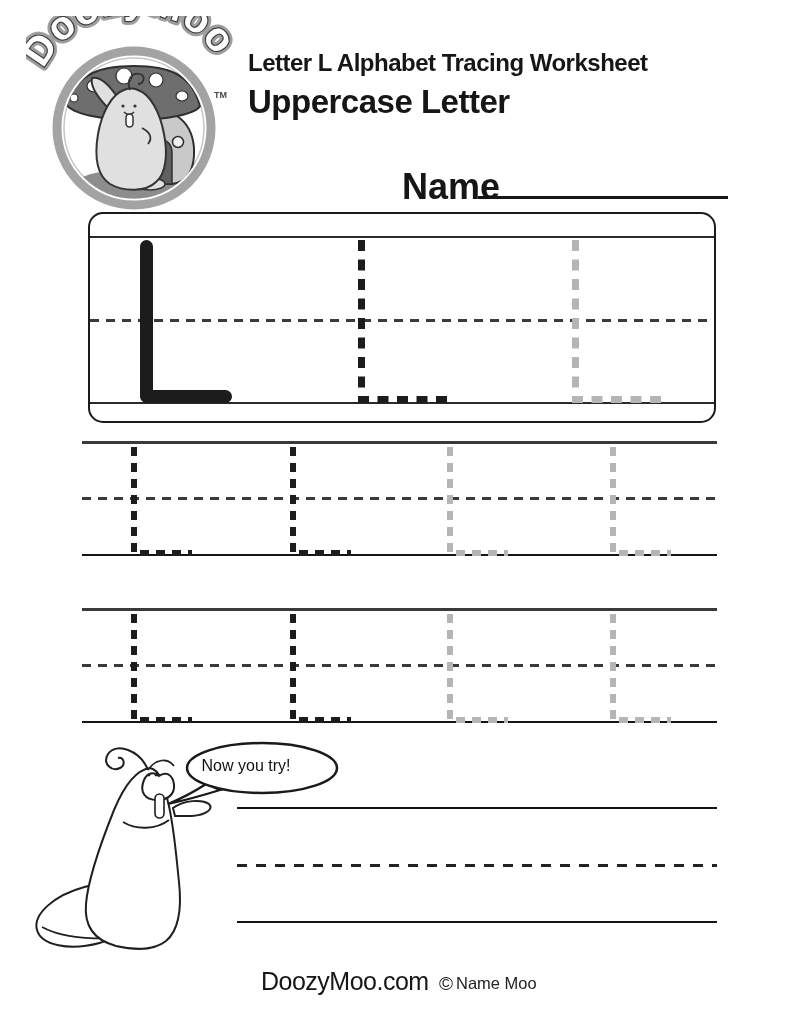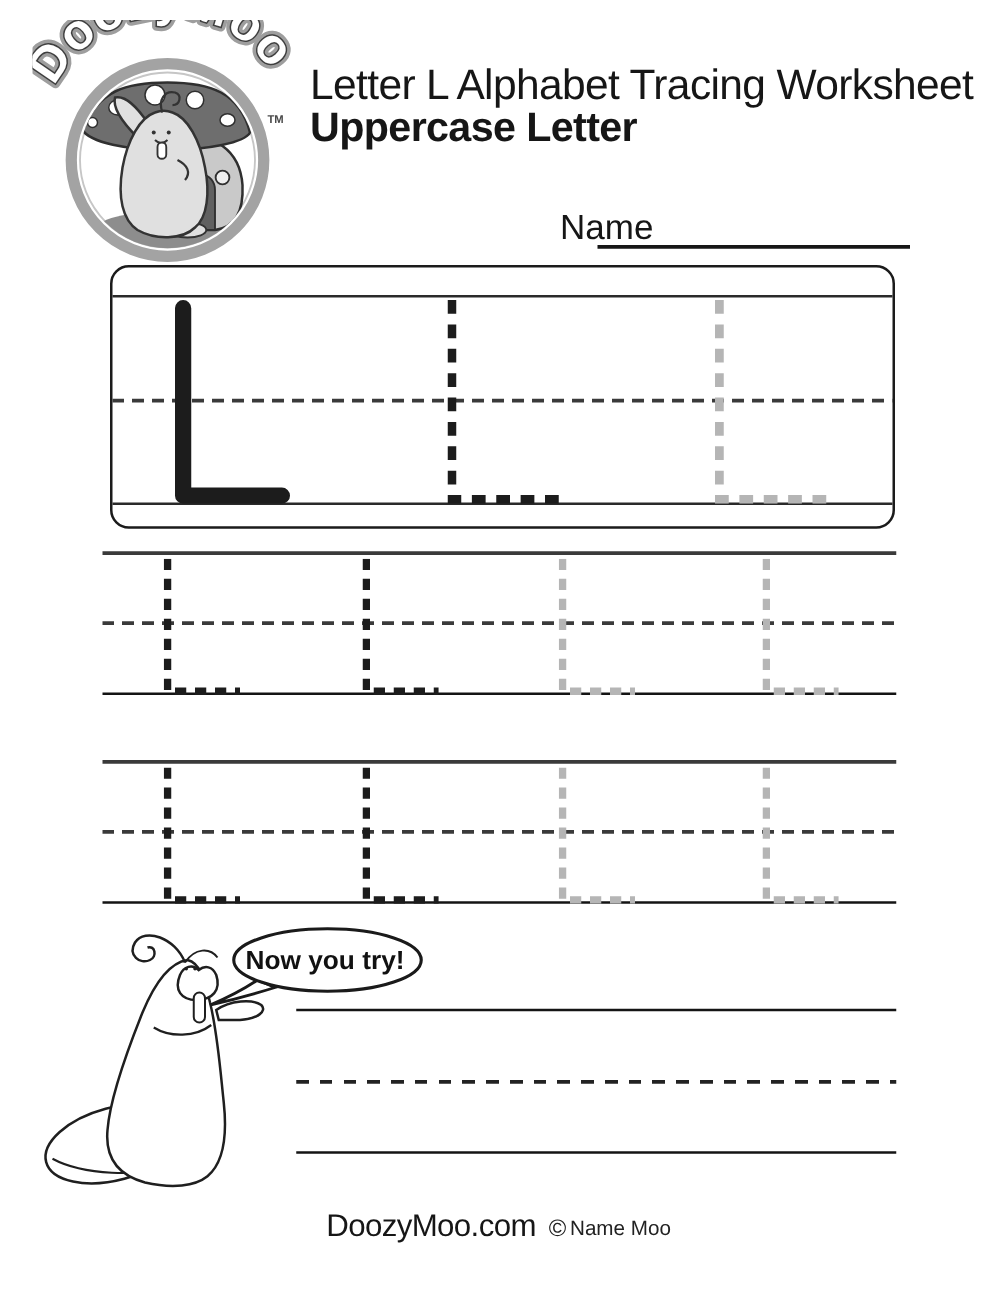--- a/index.html
+++ b/index.html
@@ -1,23 +1,23 @@
 <!DOCTYPE html>
 <html><head>
 <meta charset="utf-8">
 <style>
   html,body{margin:0;padding:0;background:#fff;}
   body{width:800px;height:1035px;position:relative;overflow:hidden;
        font-family:"Liberation Sans","DejaVu Sans",sans-serif;color:#161616;}
   .abs{position:absolute;}
 
   
-  .title-line1{left:248px;top:49px;font-size:34px;font-weight:normal;letter-spacing:-0.5px;white-space:nowrap;}
+  .title-line1{left:248px;top:49px;font-size:24px;font-weight:bold;letter-spacing:-0.5px;white-space:nowrap;}
   .title-line2{left:248px;top:83px;font-size:33px;font-weight:bold;letter-spacing:-0.5px;white-space:nowrap;}
-  .name-label{left:402px;top:166px;font-size:28px;font-weight:normal;margin-left:46px;}
+  .name-label{left:402px;top:166px;font-size:36px;font-weight:bold;}
   .name-line{left:478px;top:196px;width:250px;height:3px;background:#161616;}
 
   
   .example-box{left:88px;top:212px;width:628px;height:211px;border:2.5px solid #1b1b1b;border-radius:15px;box-sizing:border-box;}
   .solidline{height:2px;background:#2a2a2a;left:0;right:0;}
   .dashline{height:3px;left:0;right:0;
     background:repeating-linear-gradient(90deg,#3a3a3a 0 9px,transparent 9px 16px);}
   .box-top{top:22px;} .box-mid{top:105px;} .box-bot{top:188px;}
   .l-slot{position:absolute;}
   .box-slot{top:26px;}
@@ -32,21 +32,21 @@
 
   
   .bottom-lines{left:237px;top:807px;width:480px;height:120px;}
   .bl-top{top:0;height:2px;background:#141414;left:0;right:0;}
   .bl-mid{top:57px;height:3px;left:0;right:0;
     background:repeating-linear-gradient(90deg,#222 0 10px,transparent 10px 19px);}
   .bl-bot{top:114px;height:2px;background:#141414;left:0;right:0;}
 
   
   .bubble-svg{left:158px;top:740px;}
-  .bubble-text{left:194px;top:757px;width:132px;text-align:center;font-size:21px;font-weight:bold;color:#111;}
+  .bubble-text{left:180px;top:757px;width:132px;text-align:center;font-size:16px;font-weight:normal;color:#111;}
 
   
   .footer-site{left:261px;top:967px;font-size:25px;font-weight:normal;letter-spacing:-0.5px;}
   .footer-copy{left:439px;top:974px;font-size:16.5px;color:#222;display:flex;align-items:center;gap:3px;}
   .copy-symbol{font-size:19px;line-height:16px;}
 </style>
 </head>
 <body>
 
 <svg class="abs" style="left:26px;top:16px;" width="212" height="196" viewBox="0 0 212 196">

